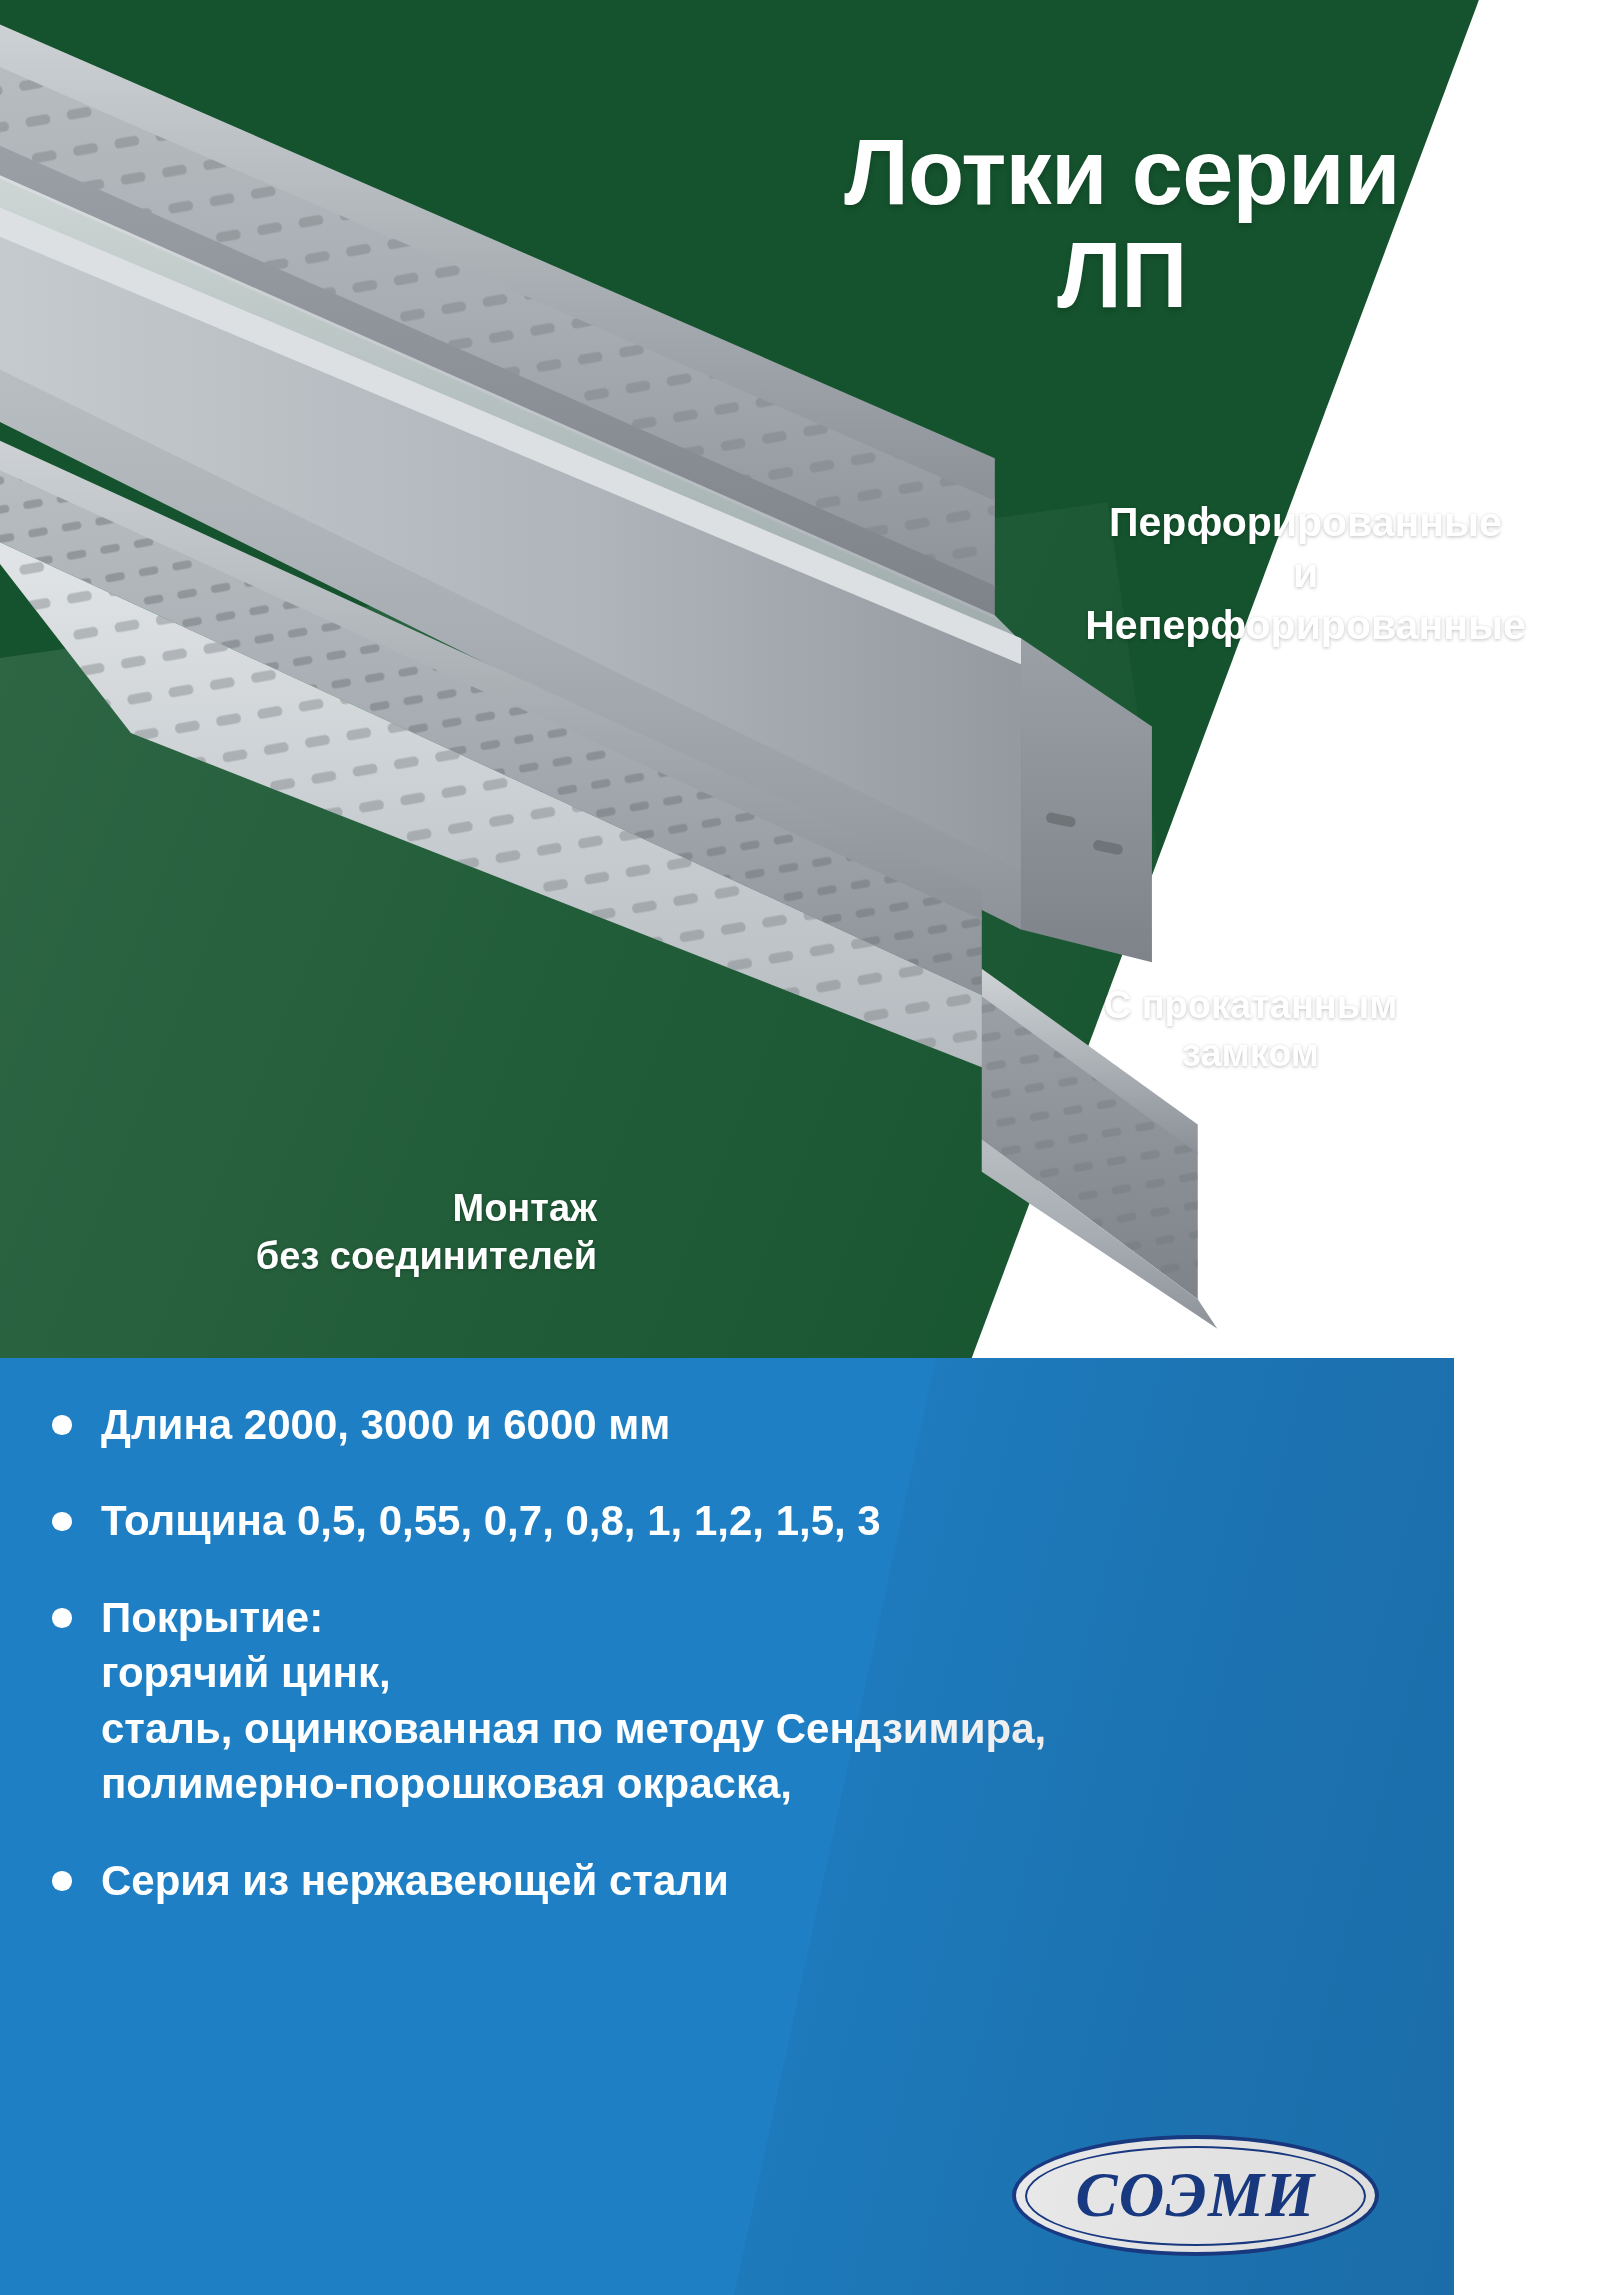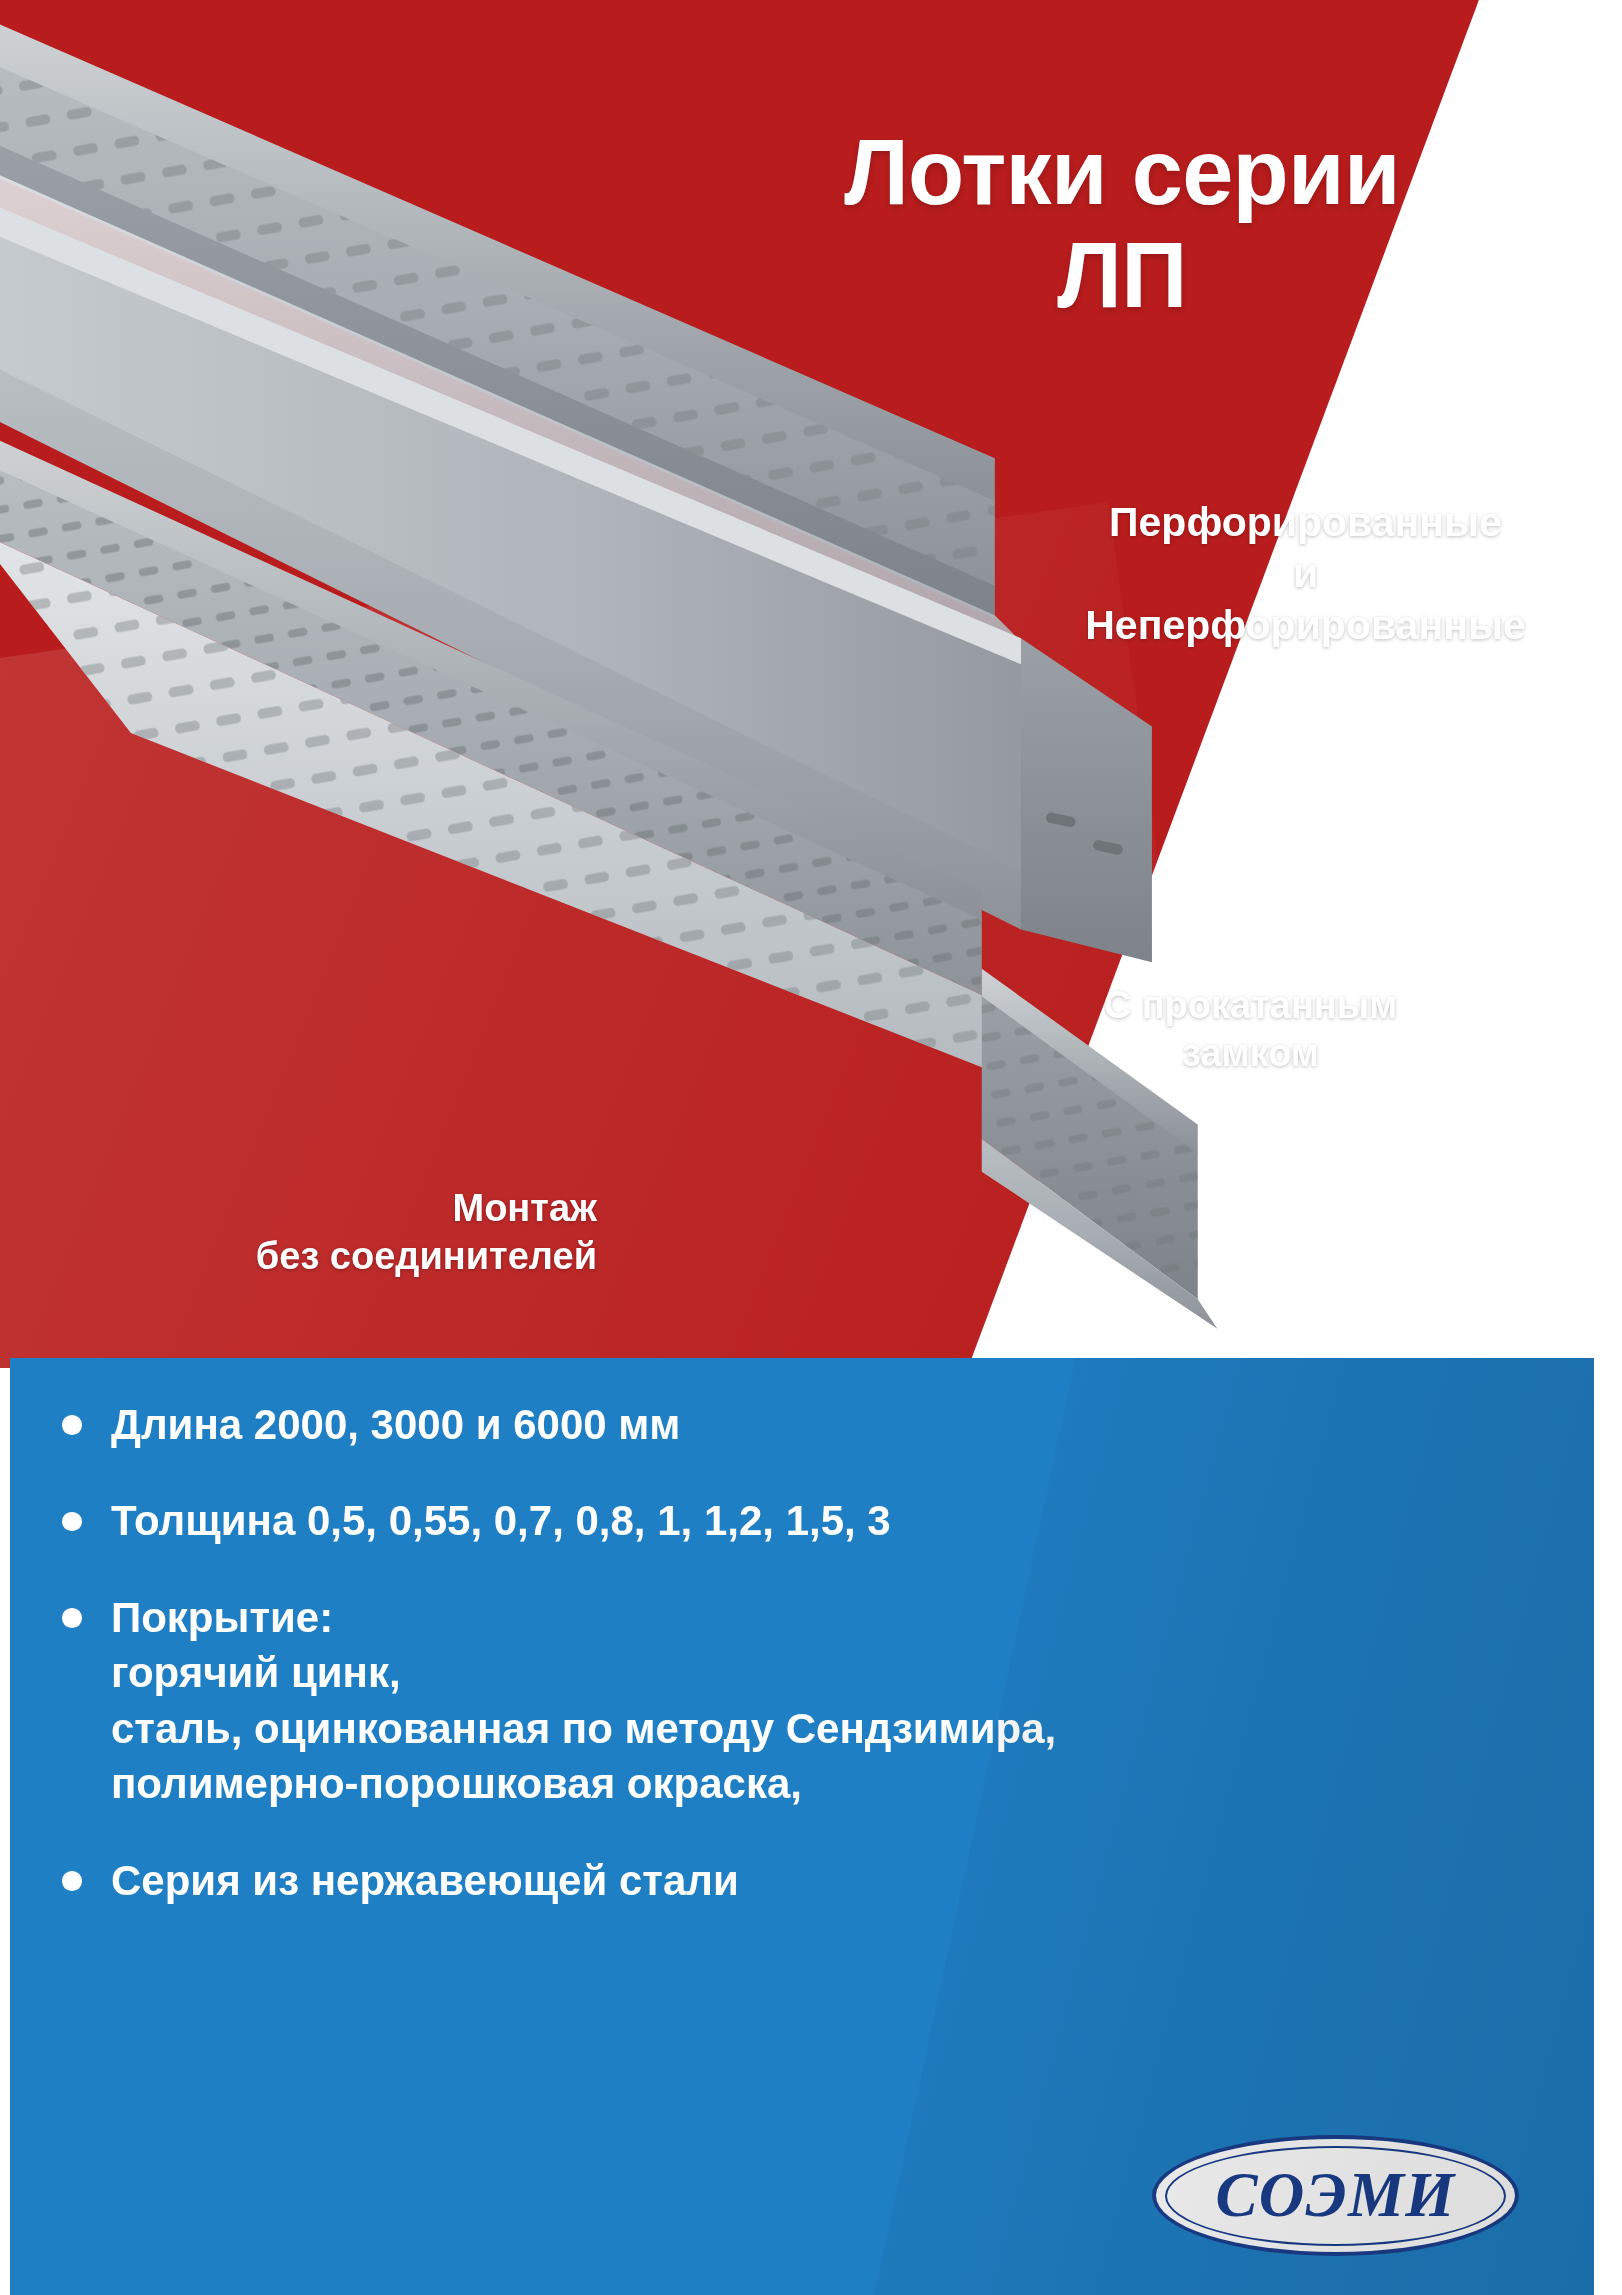--- a/index.html
+++ b/index.html
@@ -18,21 +18,21 @@
     background: #ffffff;
   }
 
   
   .top-panel {
     position: absolute;
     left: 0;
     top: 0;
     width: 1623px;
     height: 1368px;
-    background: #b91c1c;
+    background: #14532d;
     overflow: hidden;
   }
   
   .top-wedge {
     position: absolute;
     right: 0;
     top: 0;
     width: 655px;
     height: 1368px;
     background: #ffffff;
@@ -101,23 +101,23 @@
     left: 0;
     top: 0;
     width: 1309px;
     height: 1368px;
     pointer-events: none;
   }
 
   
   .spec-panel {
     position: absolute;
-    left: 10px;
+    left: 0;
     top: 1358px;
-    width: 1584px;
+    width: 1454px;
     height: 937px;
     background: #1f7fc4;
     overflow: hidden;
   }
   .spec-panel::after {
     
     content: "";
     position: absolute;
     right: 0;
     top: 0;

